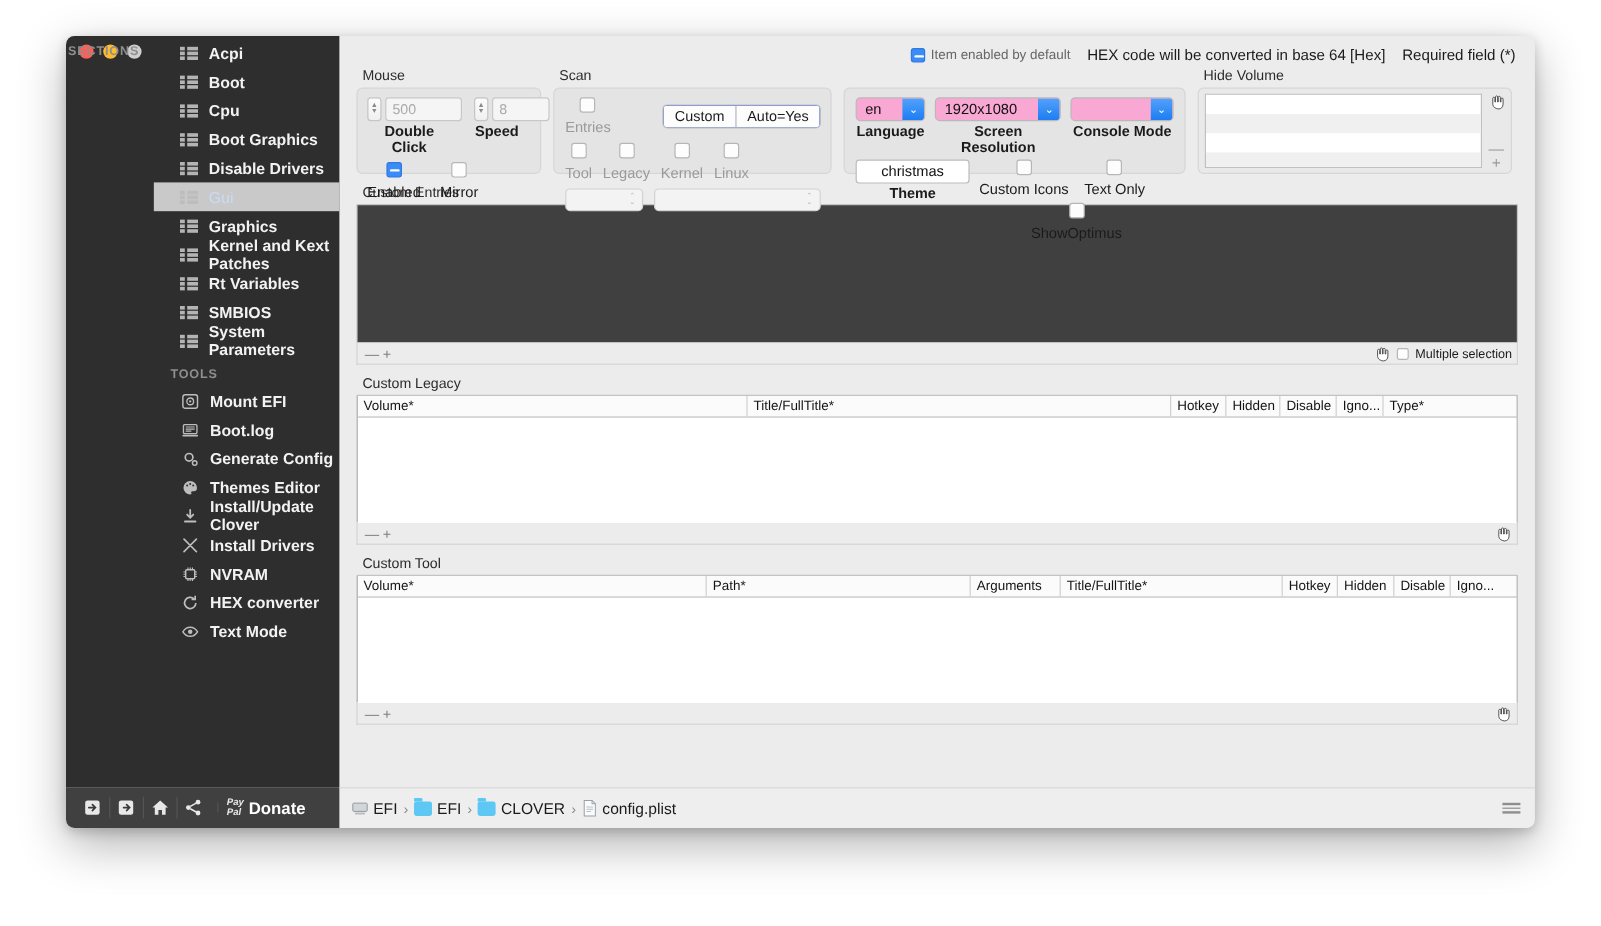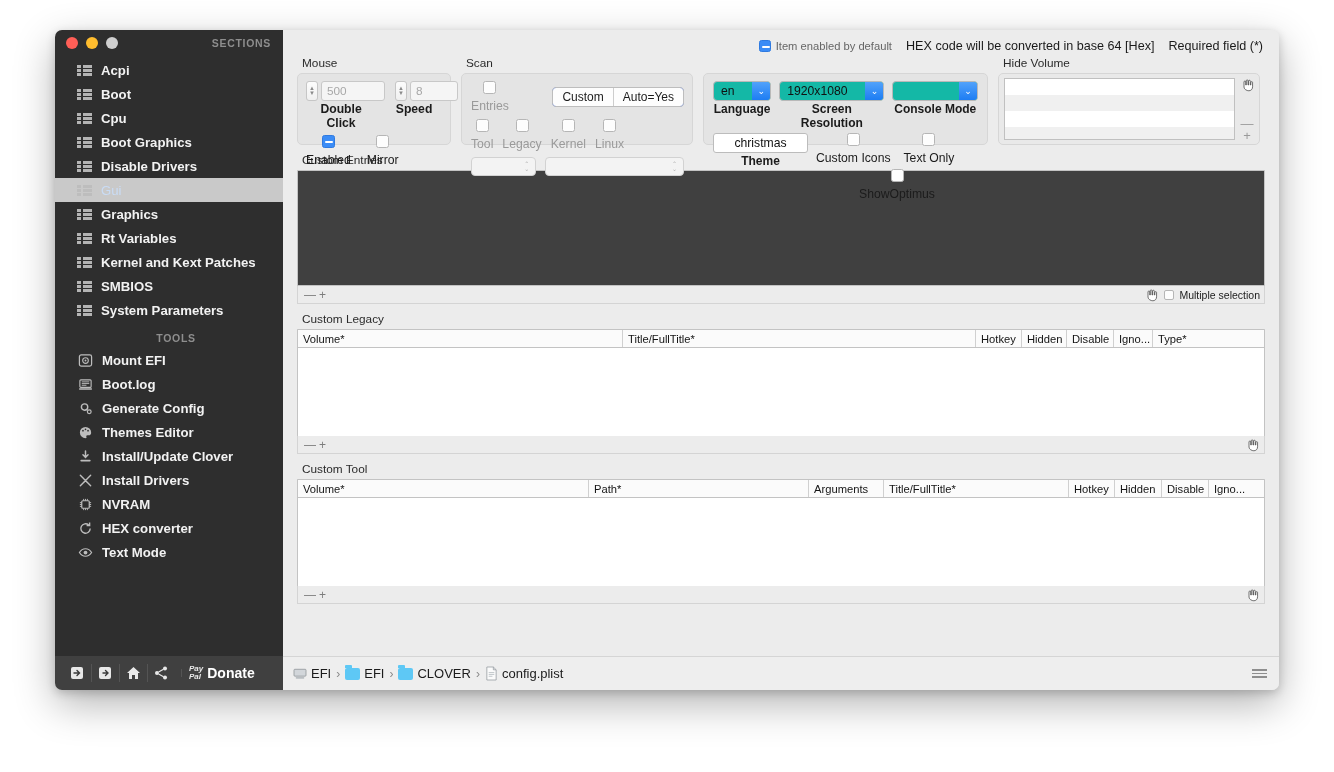--- a/index.html
+++ b/index.html
@@ -20,23 +20,22 @@
     display: flex;
     flex-direction: column;
   }
   #wbody { display: flex; flex: 1; min-height: 0; }
 
   
   #sidebar {
     width: 228px;
     background: #2e2e2e;
     display: flex;
-    flex-direction: column;
+    flex-direction: row;
     flex-shrink: 0;
-    text-align: center;
   }
   #titlebar {
     height: 26px;
     display: flex;
     align-items: center;
     padding: 0 10px 0 11px;
     position: relative;
     flex-shrink: 0;
   }
   .tl { width: 12px; height: 12px; border-radius: 50%; margin-right: 8px; }
@@ -171,21 +170,21 @@
   .combo-dis::after {
     content: "⌃\A⌄"; white-space: pre; position: absolute;
     right: 6px; top: 50%; transform: translateY(-50%);
     font-size: 6px; line-height: 5px; color: #b0b0b0; text-align: center;
   }
 
   
   #lang-body { width: 285px; height: 72px; padding: 7px 9px 6px 9px; }
   .popup {
     height: 20px; border: 1px solid #b9b9b9; border-radius: 4px;
-    background: #14b8a6; display: flex; align-items: center;
+    background: #f9a8d4; display: flex; align-items: center;
     font-size: 12.2px; color: #111; padding-left: 7px; position: relative;
     overflow: hidden;
   }
   .popup .arrow {
     position: absolute; right: 0; top: 0; bottom: 0; width: 18px;
     background: linear-gradient(#52a2fb,#1d7df3);
     display: flex; align-items: center; justify-content: center;
     color: #fff; font-size: 9px;
   }
   .popup-lbl { font-size: 12px; color: #1b1b1b; font-weight: bold; text-align: center; margin-top: 1px; }
@@ -381,32 +380,32 @@
             </div>
             <div class="sb-item">
               <span class="sb-ico">
                 <i></i>
                 <i></i>
                 <i></i>
                 <i></i>
                 <i></i>
                 <i></i>
               </span>
+              <span>Kernel and Kext Patches</span>
+            </div>
+            <div class="sb-item">
+              <span class="sb-ico">
+                <i></i>
+                <i></i>
+                <i></i>
+                <i></i>
+                <i></i>
+                <i></i>
+              </span>
               <span>Rt Variables</span>
-            </div>
-            <div class="sb-item">
-              <span class="sb-ico">
-                <i></i>
-                <i></i>
-                <i></i>
-                <i></i>
-                <i></i>
-                <i></i>
-              </span>
-              <span>Kernel and Kext Patches</span>
             </div>
             <div class="sb-item">
               <span class="sb-ico">
                 <i></i>
                 <i></i>
                 <i></i>
                 <i></i>
                 <i></i>
                 <i></i>
               </span>

